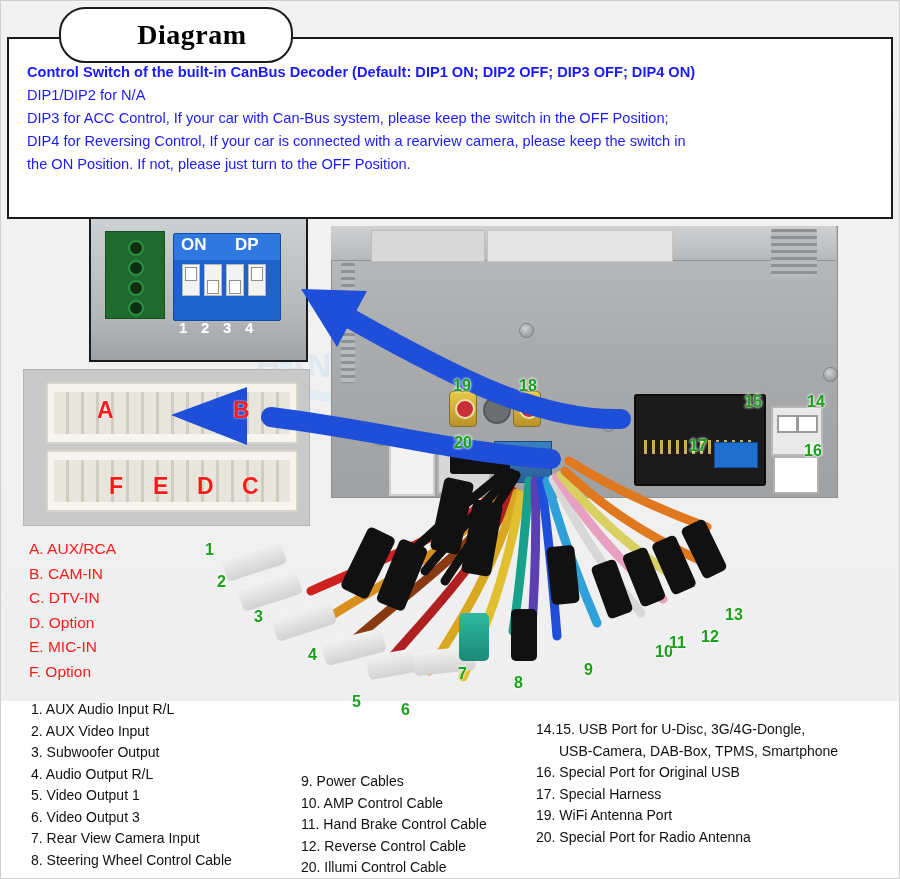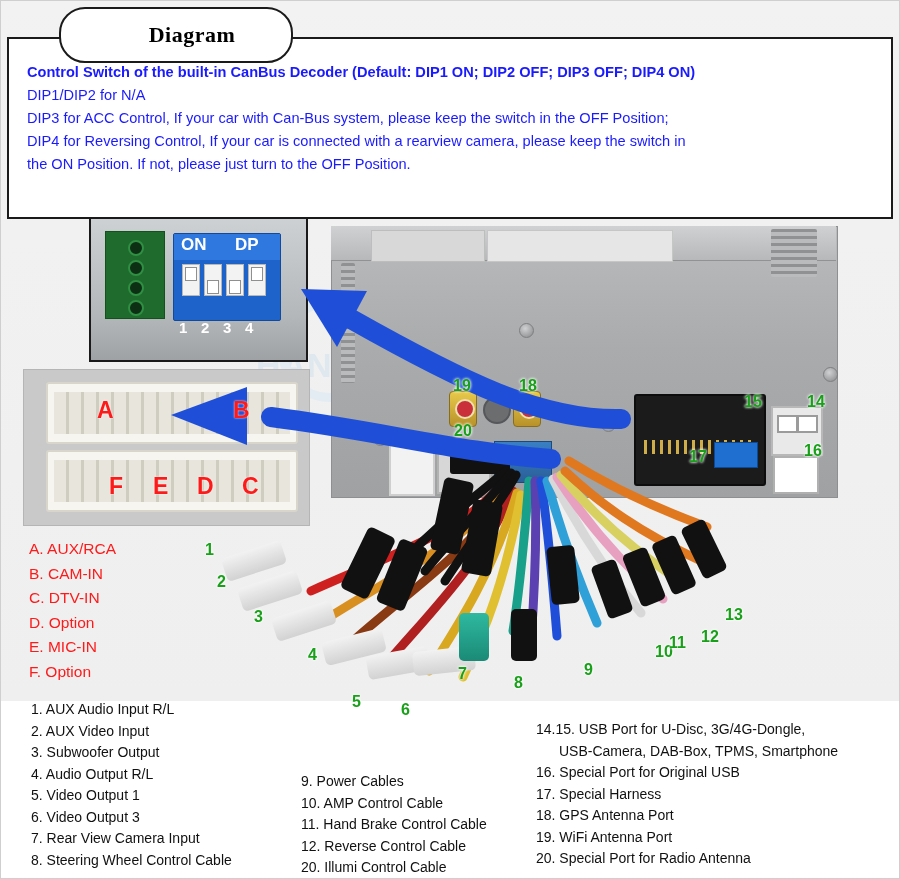--- a/index.html
+++ b/index.html
@@ -31,21 +31,21 @@
     border: 2px solid #1a1a1a;
     border-radius: 26px;
     z-index: 40;
     display: flex;
     align-items: center;
     justify-content: center;
   }
   #title-tab .t {
     font-family: "Liberation Serif", serif;
     font-weight: bold;
-    font-size: 22px;
+    font-size: 28px;
     color: #000000;
     letter-spacing: 0.5px;
     margin-left: 32px;
   }
 
   
   #note-box {
     position: absolute;
     left: 6px;
     top: 36px;
@@ -592,24 +592,24 @@
       <div class="gnum" style="left: 457px; top: 664px;">7</div>
       <div class="gnum" style="left: 513px; top: 673px;">8</div>
       <div class="gnum" style="left: 583px; top: 660px;">9</div>
       <div class="gnum" style="left: 639px; top: 642px; margin-left: 15px;">10</div>
       <div class="gnum" style="left: 668px; top: 633px;">11</div>
       <div class="gnum" style="left: 700px; top: 627px;">12</div>
       <div class="gnum" style="left: 724px; top: 605px;">13</div>
       <div class="gnum" style="left: 806px; top: 392px;">14</div>
       <div class="gnum" style="left: 743px; top: 392px;">15</div>
       <div class="gnum" style="left: 803px; top: 441px;">16</div>
-      <div class="gnum" style="left: 688px; top: 447px; text-align: center;">17</div>
+      <div class="gnum" style="left: 688px; top: 436px; text-align: center;">17</div>
       <div class="gnum" style="left: 518px; top: 376px;">18</div>
       <div class="gnum" style="left: 452px; top: 376px;">19</div>
-      <div class="gnum" style="left: 408px; top: 421px; padding-left: 45px;">20</div>
+      <div class="gnum" style="left: 408px; top: 433px; padding-left: 45px;">20</div>
     </div>
 
   <div id="legend-af">
     <div class="row">A. AUX/RCA</div>
     <div class="row">B. CAM-IN</div>
     <div class="row">C. DTV-IN</div>
     <div class="row">D. Option</div>
     <div class="row">E. MIC-IN</div>
     <div class="row">F. Option</div>
   </div>
@@ -631,21 +631,20 @@
     <div class="row">11. Hand Brake Control Cable</div>
     <div class="row">12. Reverse Control Cable</div>
     <div class="row">20. Illumi Control Cable</div>
   </div>
 
   <div id="legend-col3" class="legend-col">
     <div class="row">14.15. USB Port for U-Disc, 3G/4G-Dongle,</div>
     <div class="row indent">USB-Camera, DAB-Box, TPMS, Smartphone</div>
     <div class="row">16. Special Port for Original USB</div>
     <div class="row">17. Special Harness</div>
-    <div class="row">18. GPS Antenna Port</div>
     <div class="row">19. WiFi Antenna Port</div>
     <div class="row">20. Special Port for Radio Antenna</div>
   </div>
 
   <div id="note-box">
     <div class="line bold">Control Switch of the built-in CanBus Decoder (Default: DIP1 ON; DIP2 OFF; DIP3 OFF; DIP4 ON)</div>
     <div class="line">DIP1/DIP2 for N/A</div>
     <div class="line">DIP3 for ACC Control, If your car with Can-Bus system, please keep the switch in the OFF Position;</div>
     <div class="line">DIP4 for Reversing Control, If your car is connected with a rearview camera, please keep the switch in</div>
     <div class="line">the ON Position. If not, please just turn to the OFF Position.</div>

